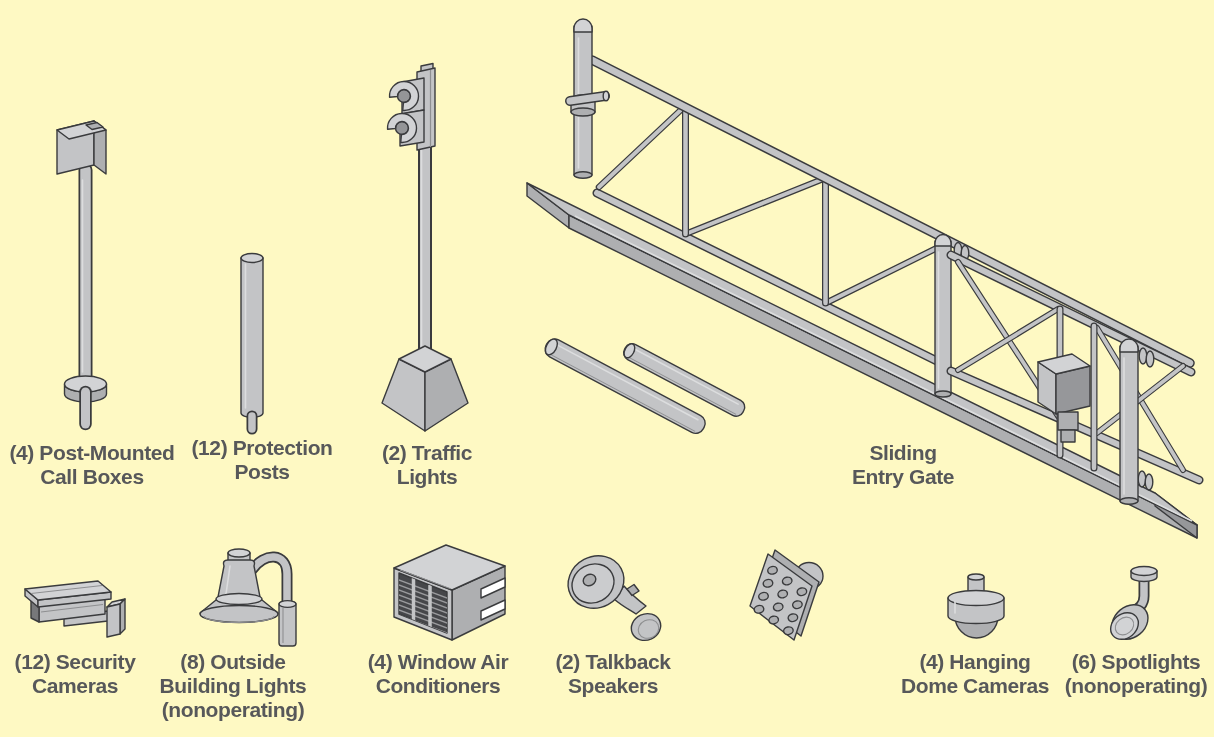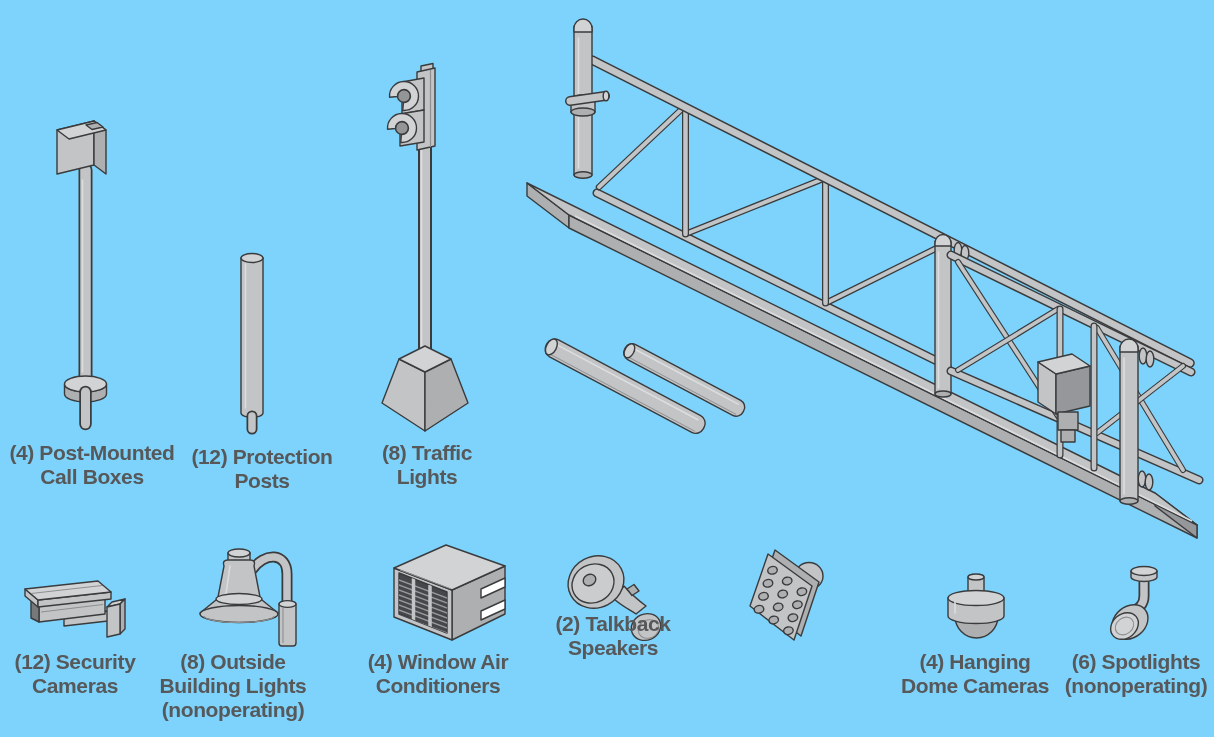--- a/index.html
+++ b/index.html
@@ -1,16 +1,16 @@
 <!DOCTYPE html>
 <html><head>
 <meta charset="utf-8">
 <style>
   html,body{margin:0;padding:0;background:#ffffff;}
-  #stage{position:relative;width:1214px;height:737px;background:#7dd3fc;overflow:hidden;
+  #stage{position:relative;width:1214px;height:737px;background:#fef9c3;overflow:hidden;
          font-family:"Liberation Sans","DejaVu Sans",sans-serif;}
   #art{position:absolute;left:0;top:0;}
   .lbl{position:absolute;width:210px;text-align:center;color:#57585A;
        font-weight:bold;font-size:21px;line-height:24px;letter-spacing:-0.4px;
        white-space:pre-line;}
   .ln{stroke:#3A3B3D;stroke-width:1.4;stroke-linejoin:round;}
   .f0{fill:#ffffff}.f1{fill:#D2D3D5}.f2{fill:#C3C4C6}.f3{fill:#AEAFB1}.f4{fill:#96979A}
   .hl{stroke:#DCDDDE;stroke-width:1.6;stroke-linecap:round}
   .sh{stroke:#8E8F91;stroke-width:1.1;fill:none}
   .tubeD{stroke:#3A3B3D;fill:none;stroke-linecap:round}
@@ -257,30 +257,32 @@
     <path class="ln f2" d="M1131,571 L1131,577 A13,4.5 0 0 0 1157,577 L1157,571 Z"></path>
     <ellipse class="ln f1" cx="1144" cy="571" rx="13" ry="4.5"></ellipse>
     <ellipse class="ln f2" cx="1130" cy="622" rx="19.5" ry="15.5" transform="rotate(-40 1130 622)"></ellipse>
     <ellipse class="ln f1" cx="1124.5" cy="626" rx="15" ry="12" transform="rotate(-40 1124.5 626)" stroke-width="1.2"></ellipse>
     <ellipse class="sh" cx="1124.5" cy="626" rx="10" ry="8" transform="rotate(-40 1124.5 626)"></ellipse>
   </g>
 </svg>
 
   <div class="lbl" style="left:-13px;top:441px">(4) Post-Mounted
 Call Boxes</div>
-  <div class="lbl" style="left:157px;top:445px">(12) Protection
+  <div class="lbl" style="left:157px;top:436px">(12) Protection
 Posts</div>
-  <div class="lbl" style="left:322px;top:441px">(8) Traffic
+  <div class="lbl" style="left:322px;top:441px">(2) Traffic
 Lights</div>
+  <div class="lbl" style="left:798px;top:441px">Sliding
+Entry Gate</div>
   <div class="lbl" style="left:-30px;top:650px">(12) Security
 Cameras</div>
   <div class="lbl" style="left:128px;top:650px">(8) Outside
 Building Lights
 (nonoperating)</div>
   <div class="lbl" style="left:333px;top:650px">(4) Window Air
 Conditioners</div>
-  <div class="lbl" style="left:508px;top:612px">(2) Talkback
+  <div class="lbl" style="left:508px;top:650px">(2) Talkback
 Speakers</div>
   <div class="lbl" style="left:870px;top:650px">(4) Hanging
 Dome Cameras</div>
   <div class="lbl" style="left:1031px;top:650px">(6) Spotlights
 (nonoperating)</div>
 </div>
 
 </body></html>

